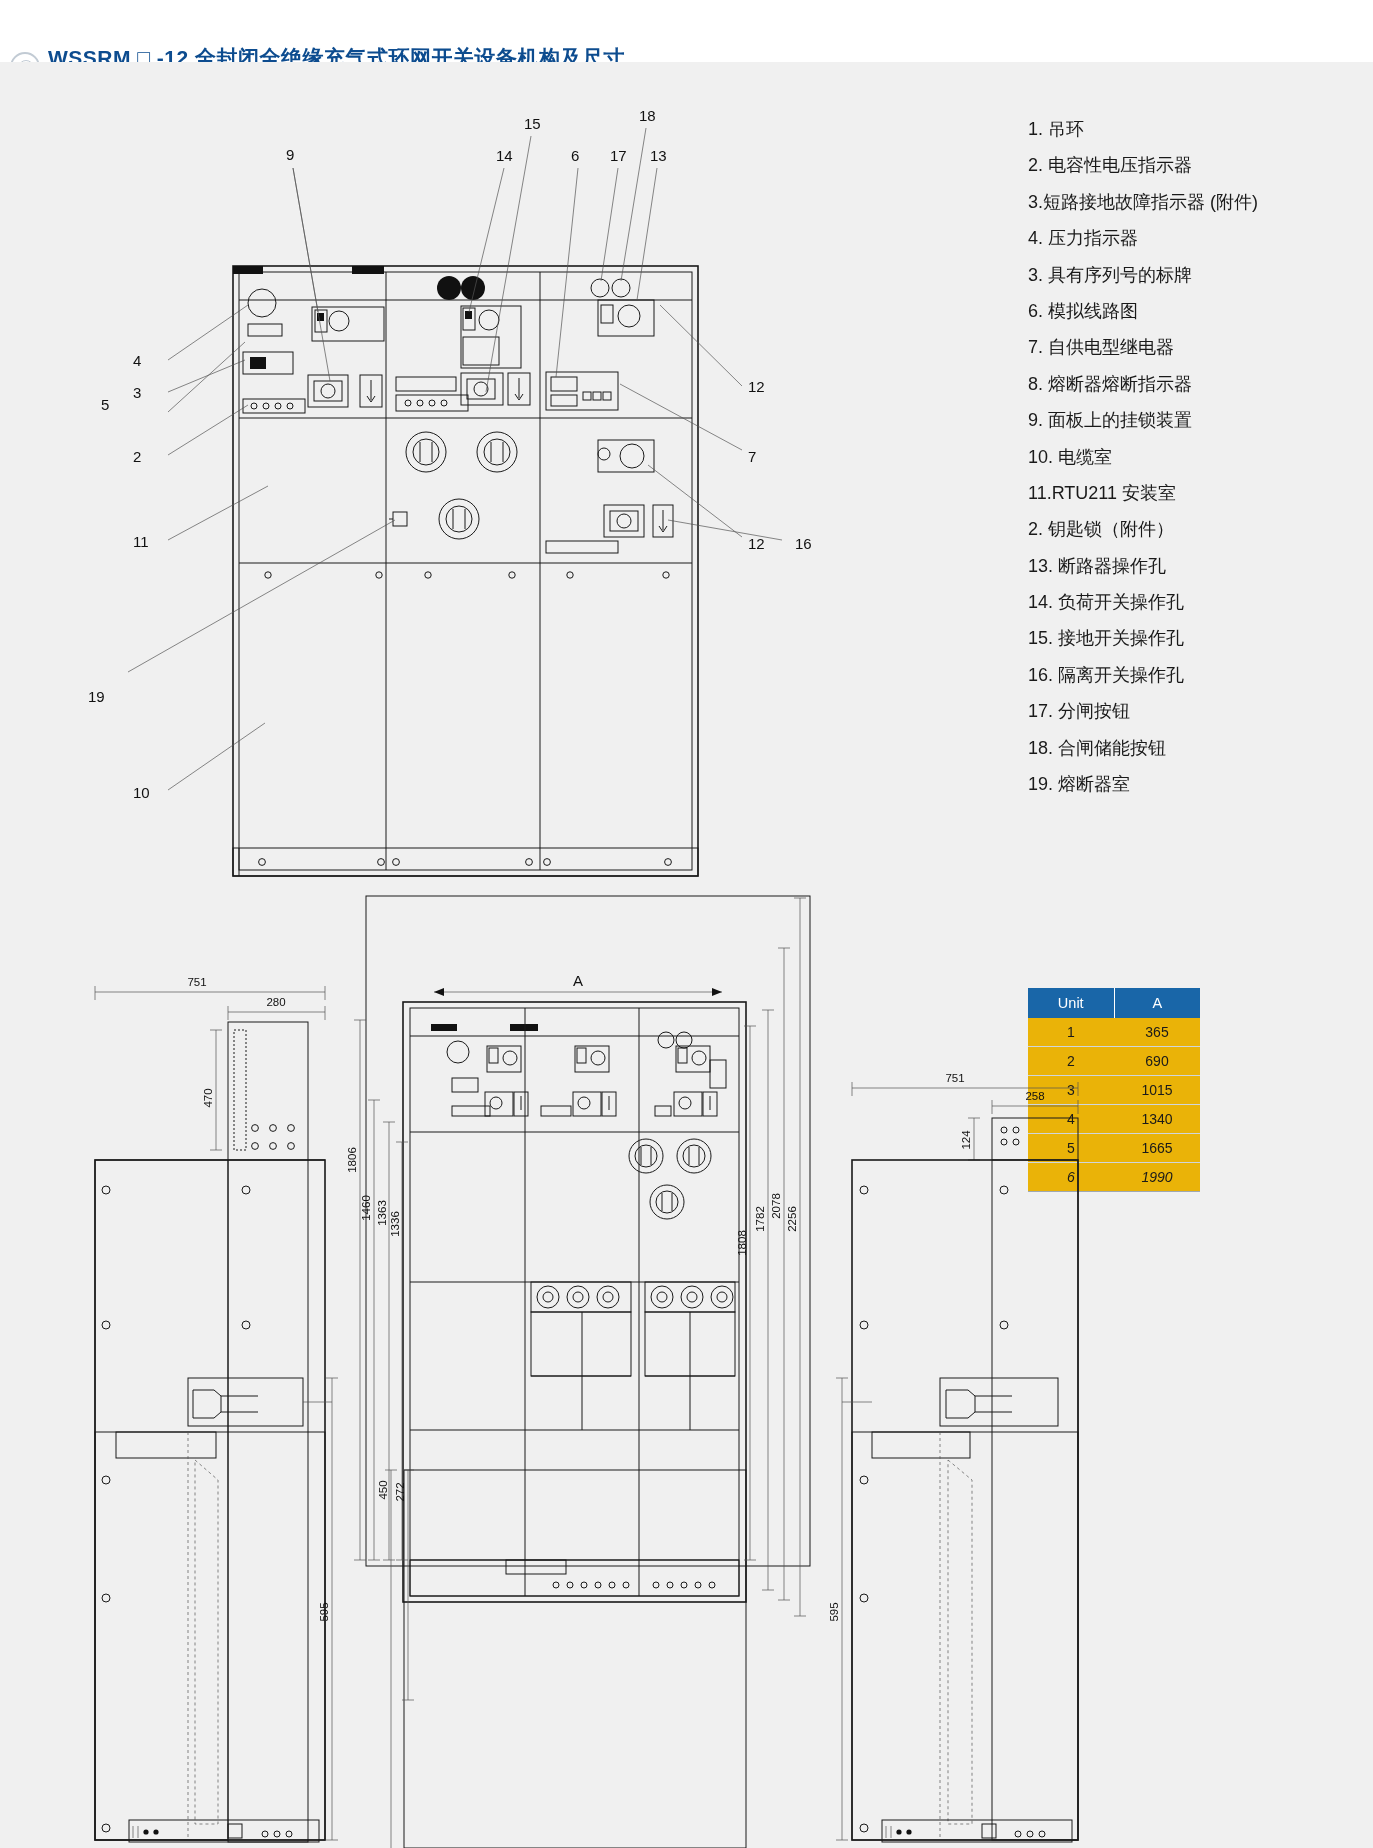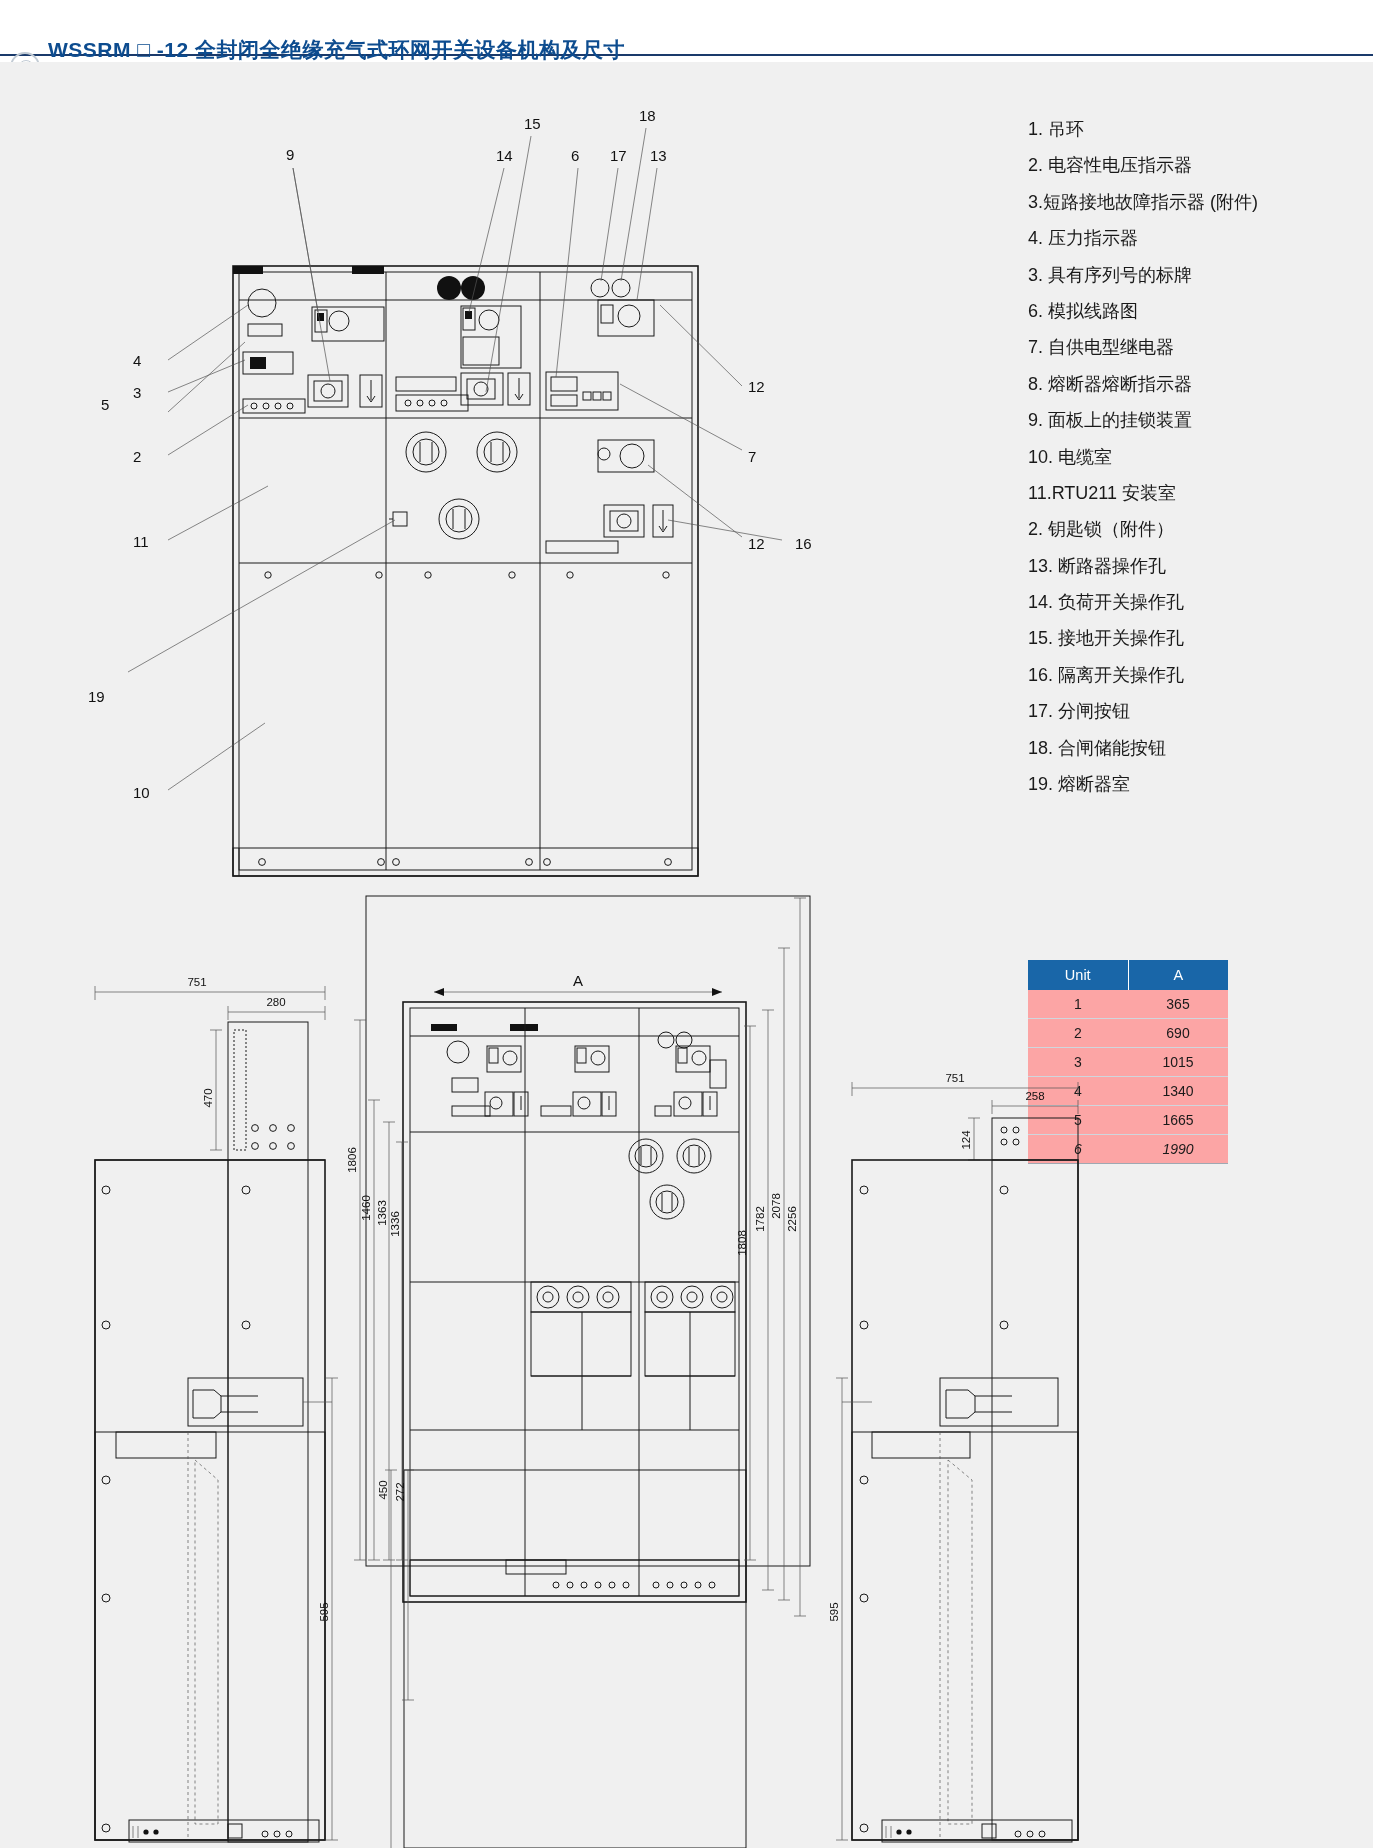--- a/index.html
+++ b/index.html
@@ -8,21 +8,21 @@
     width: 1373px;
     height: 1848px;
     background: #ffffff;
     font-family: "Liberation Sans", sans-serif;
     position: relative;
     overflow: hidden;
   }
   
   .page-header {
     position: absolute;
-    top: 8px; left: 0;
+    top: 16px; left: 0;
     width: 1373px;
     height: 48px;
     border-bottom: 2px solid #1a3a6b;
   }
   .page-title {
     position: absolute;
     left: 48px; top: 28px;
     font-size: 21px;
     font-weight: bold;
     color: #0d4c8f;
@@ -66,25 +66,25 @@
     color: #1a1a1a;
     line-height: 1;
     margin-bottom: 18.4px;
     white-space: nowrap;
   }
 
   
   .unit-table {
     position: absolute;
     left: 1028px;
-    top: 960px;
-    width: 200px;
+    top: 988px;
+    width: 172px;
     border-collapse: collapse;
     font-size: 14px;
-    background: #fca5a5;
+    background: #eab308;
   }
   .unit-table th {
     background: #1966a8;
     color: #ffffff;
     font-weight: normal;
     padding: 7px 0;
     text-align: center;
     font-size: 14.5px;
   }
   .unit-table td {

